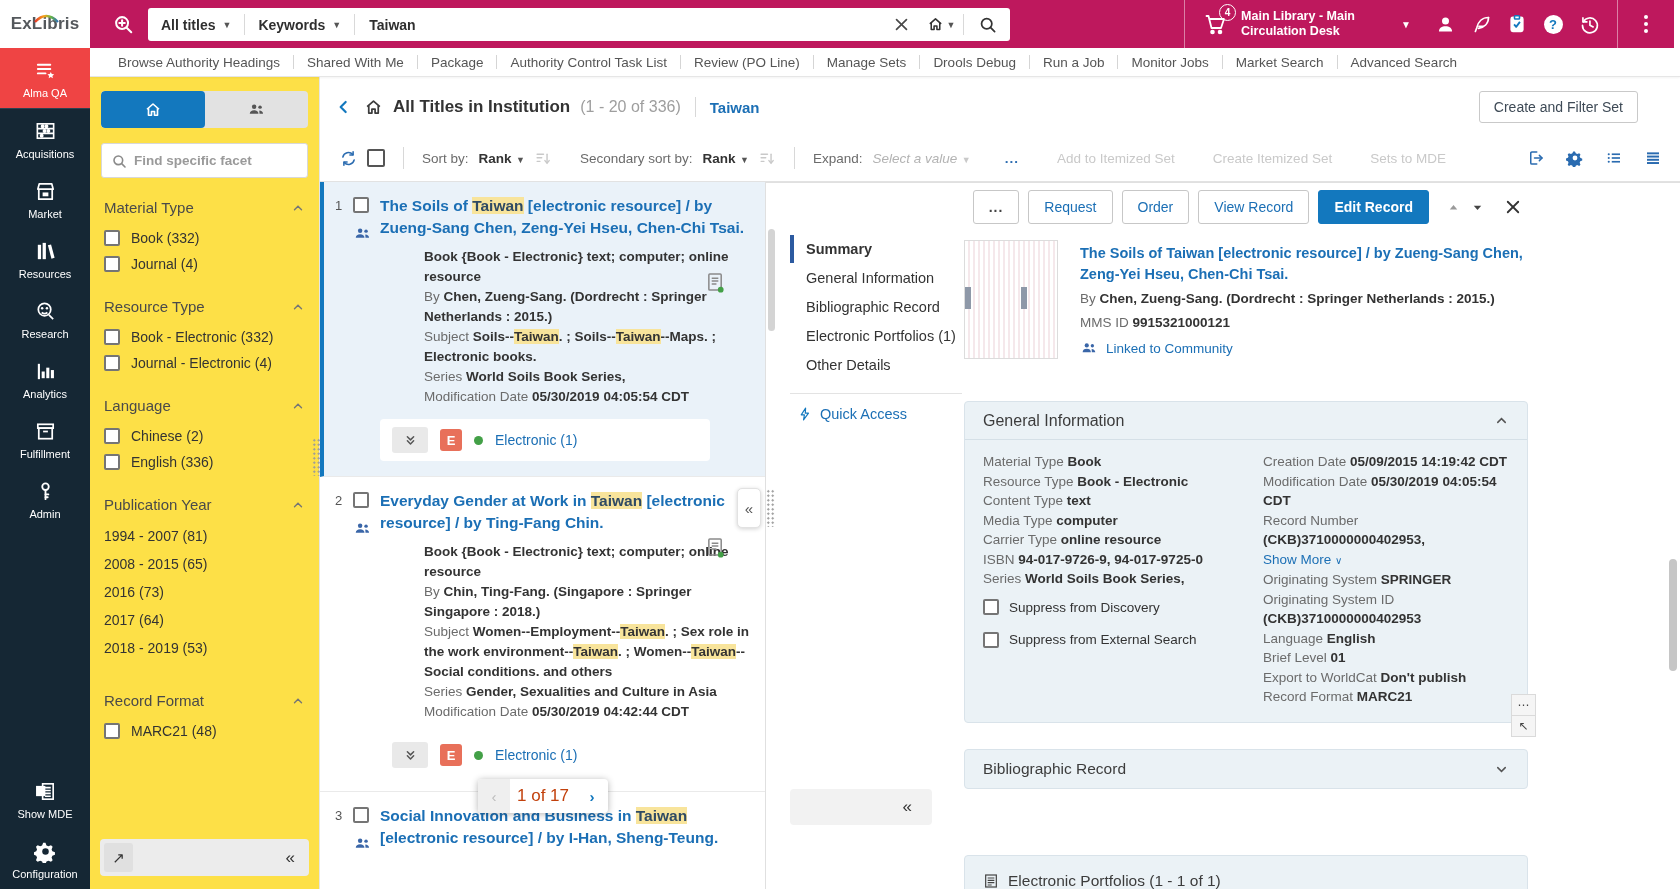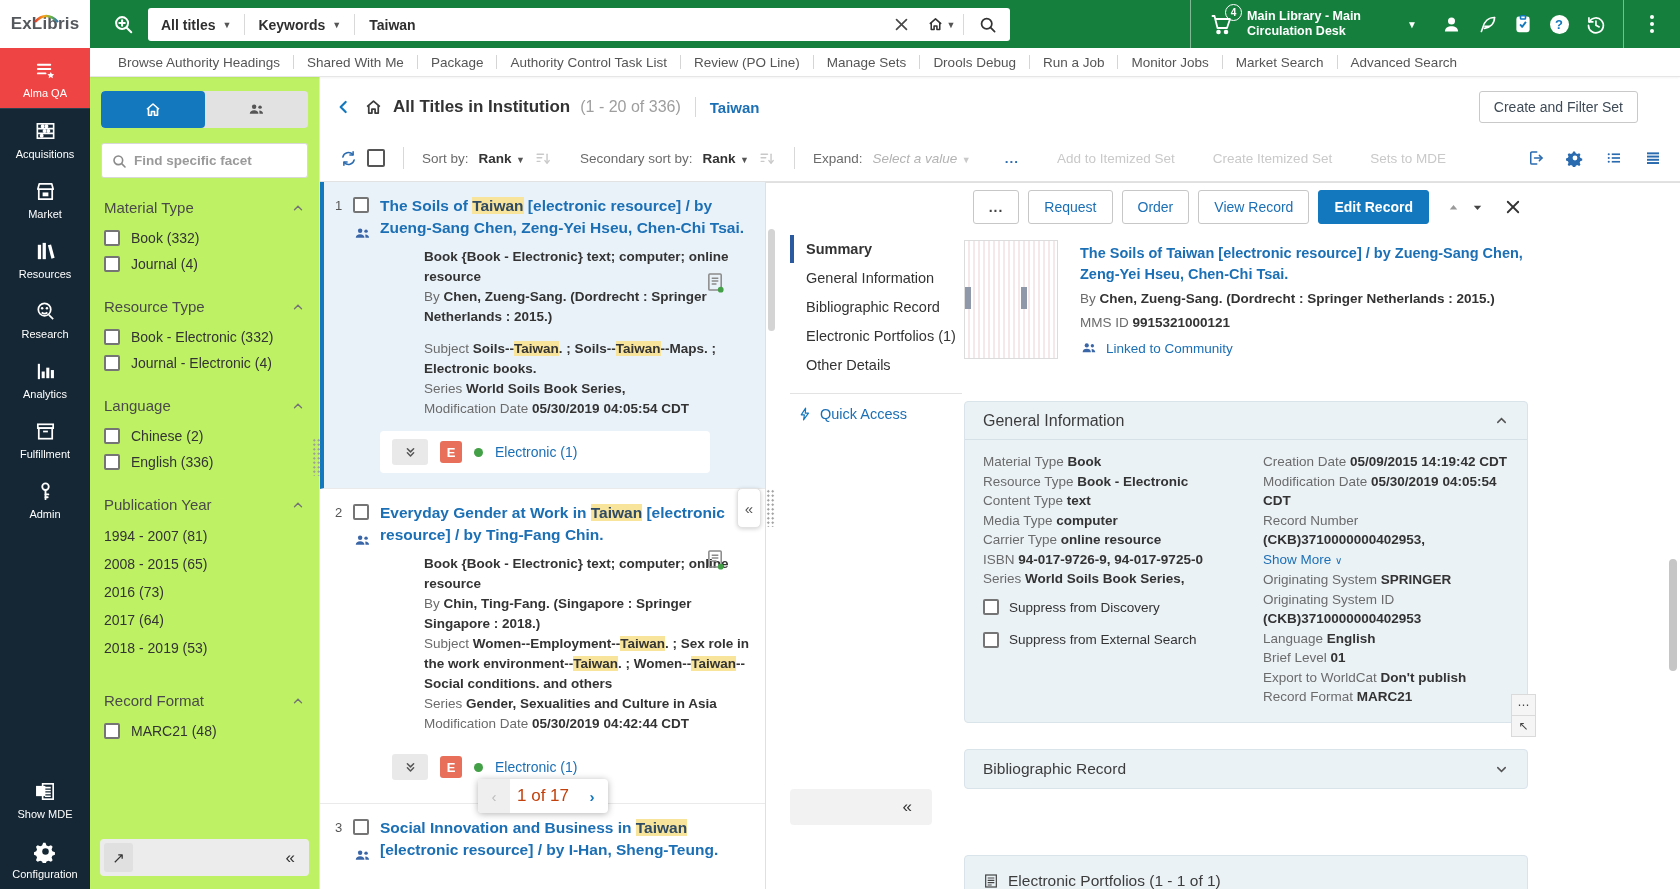--- a/index.html
+++ b/index.html
@@ -2,21 +2,21 @@
 <html><head>
 <meta charset="utf-8">
 <style>
   * { margin:0; padding:0; box-sizing:border-box; }
   body { font-family:"Liberation Sans", sans-serif; background:#888; }
   #app { position:relative; width:1680px; height:889px; background:#fff; overflow:hidden; font-size:13.5px; color:#333; }
   svg { display:block; }
   .ic { display:inline-flex; align-items:center; justify-content:center; }
 
   
-  .topbar { position:absolute; left:0; top:0; right:0; height:48px; background:#15803d; }
+  .topbar { position:absolute; left:0; top:0; right:6px; height:48px; background:#be185d; }
   .logo-box { position:absolute; left:0; top:0; width:90px; height:48px; background:#fff; display:flex; align-items:center; justify-content:center; }
   .logo { position:relative; font-weight:bold; font-size:17px; color:#54585C; letter-spacing:.2px; }
   .logo svg { position:absolute; left:23px; top:-7px; }
   .launch-search { position:absolute; left:106px; top:8px; width:34px; height:32px; color:#fff; display:flex; align-items:center; justify-content:center; }
   .searchbar { position:absolute; left:148px; top:8px; width:862px; height:33px; background:#fff; border-radius:3px; display:flex; align-items:center; overflow:hidden; }
   .sb-seg { display:flex; align-items:center; gap:7px; padding:0 13px; font-size:14px; color:#2f2f2f; font-weight:bold; height:100%; cursor:pointer; }
   .sb-div { width:1px; height:21px; background:#d9d9d9; }
   .caret { font-size:9px; color:#555; }
   .sb-input { flex:1; border:none; outline:none; font-family:inherit; font-size:14px; font-weight:bold; color:#2f2f2f; padding:0 14px; height:100%; }
   .sb-btn { width:36px; height:100%; display:flex; align-items:center; justify-content:center; color:#4a4a4a; cursor:pointer; }
@@ -37,21 +37,21 @@
   .qsep { width:1px; height:14px; background:#d5d5d5; margin:0 13px; }
 
   
   .rail { position:absolute; left:0; top:48px; width:90px; bottom:0; background:#152734; color:#fff; display:flex; flex-direction:column; align-items:stretch; z-index:4; }
   .rail-item { padding:10px 2px 9px; text-align:center; font-size:11px; cursor:pointer; }
   .rail-item .ric { margin:0 auto 5px; width:24px; height:24px; display:flex; align-items:center; justify-content:center; }
   .rail-item.active { background:#ef4444; border-bottom:1px solid #2C4150; }
   .rail-spacer { flex:1; }
 
   
-  .facets { position:absolute; left:90px; top:77px; width:230px; bottom:0; background:#bef264; border-right:1px solid #E5E5E5; overflow:hidden; }
+  .facets { position:absolute; left:90px; top:77px; width:230px; bottom:0; background:#fde047; border-right:1px solid #E5E5E5; overflow:hidden; }
   .ftabs { margin:14px 11px 0; display:flex; height:37px; border-radius:4px; overflow:hidden; background:#E2E2E2; }
   .ftab { flex:1; display:flex; align-items:center; justify-content:center; cursor:pointer; color:#555; }
   .ftab.active { background:#1378BE; color:#fff; border-radius:4px; }
   .fsearch { margin:15px 11px 0; height:35px; background:#fff; border:1px solid #D8D8D8; border-radius:3px; display:flex; align-items:center; padding:0 9px; gap:7px; color:#8a8a8a; }
   .fsearch input { border:none; outline:none; flex:1; font-family:inherit; font-size:13.5px; font-weight:bold; min-width:0; }
   .fsearch input::placeholder { color:#9a9a9a; }
   .fsec { margin:21px 14px 0; }
   .fsec-head { display:flex; align-items:center; justify-content:space-between; color:#4a4a4a; font-size:15px; margin-bottom:9px; cursor:pointer; }
   .fopt { display:flex; align-items:center; gap:11px; padding:5px 0; font-size:14px; color:#333; cursor:pointer; }
   .cbx { width:16px; height:16px; border:2px solid #757575; border-radius:2px; background:#fff; flex:none; }
@@ -625,21 +625,21 @@
             <circle cx="9" cy="8.5" r="2.8"></circle>
             <path d="M3.5 17.5c0-3 2.3-4.5 5.5-4.5s5.5 1.5 5.5 4.5z"></path>
             <circle cx="16.5" cy="9" r="2.2"></circle>
             <path d="M15.5 13.2c2.8.1 4.8 1.6 4.8 4.3h-4.5z"></path>
           </svg>
       </span>
       <div class="rbody">
         <div class="rtitle"><span class="seg-t">The Soils of </span><span class="seg-th">Taiwan</span><span class="seg-t"> [electronic resource] / by Zueng-Sang Chen, Zeng-Yei Hseu, Chen-Chi Tsai.</span></div>
         <div class="rmeta"><span class="seg-v">Book {Book - Electronic} text; computer; online resource</span></div>
         <div class="rmeta" style="margin-top:0"><span class="seg-l">By </span><span class="seg-v">Chen, Zueng-Sang. (Dordrecht : Springer Netherlands : 2015.)</span></div>
-        <div class="rmeta" style="margin-top:12px"><span class="seg-l">Subject </span><span class="seg-v">Soils--</span><span class="seg-h">Taiwan</span><span class="seg-v">. ; Soils--</span><span class="seg-h">Taiwan</span><span class="seg-v">--Maps. ; Electronic books.</span></div>
+        <div class="rmeta" style="margin-top:0"><span class="seg-l">Subject </span><span class="seg-v">Soils--</span><span class="seg-h">Taiwan</span><span class="seg-v">. ; Soils--</span><span class="seg-h">Taiwan</span><span class="seg-v">--Maps. ; Electronic books.</span></div>
         <div class="rmeta" style="margin-top:0"><span class="seg-l">Series </span><span class="seg-v">World Soils Book Series,</span></div>
         <div class="rmeta" style="margin-top:0"><span class="seg-l">Modification Date </span><span class="seg-v">05/30/2019 04:05:54 CDT</span></div>
       </div>
       <span class="pfico">
         <svg width="19" height="21" viewBox="0 0 20 22" fill="none" stroke="currentColor" stroke-width="1.6">
             <rect x="3" y="2" width="13" height="17" rx="1"></rect>
             <path d="M6 6.5h7M6 9.5h7M6 12.5h5"></path>
             <circle cx="15.5" cy="18.5" r="3" fill="#43A047" stroke="none"></circle>
           </svg>
       </span>

